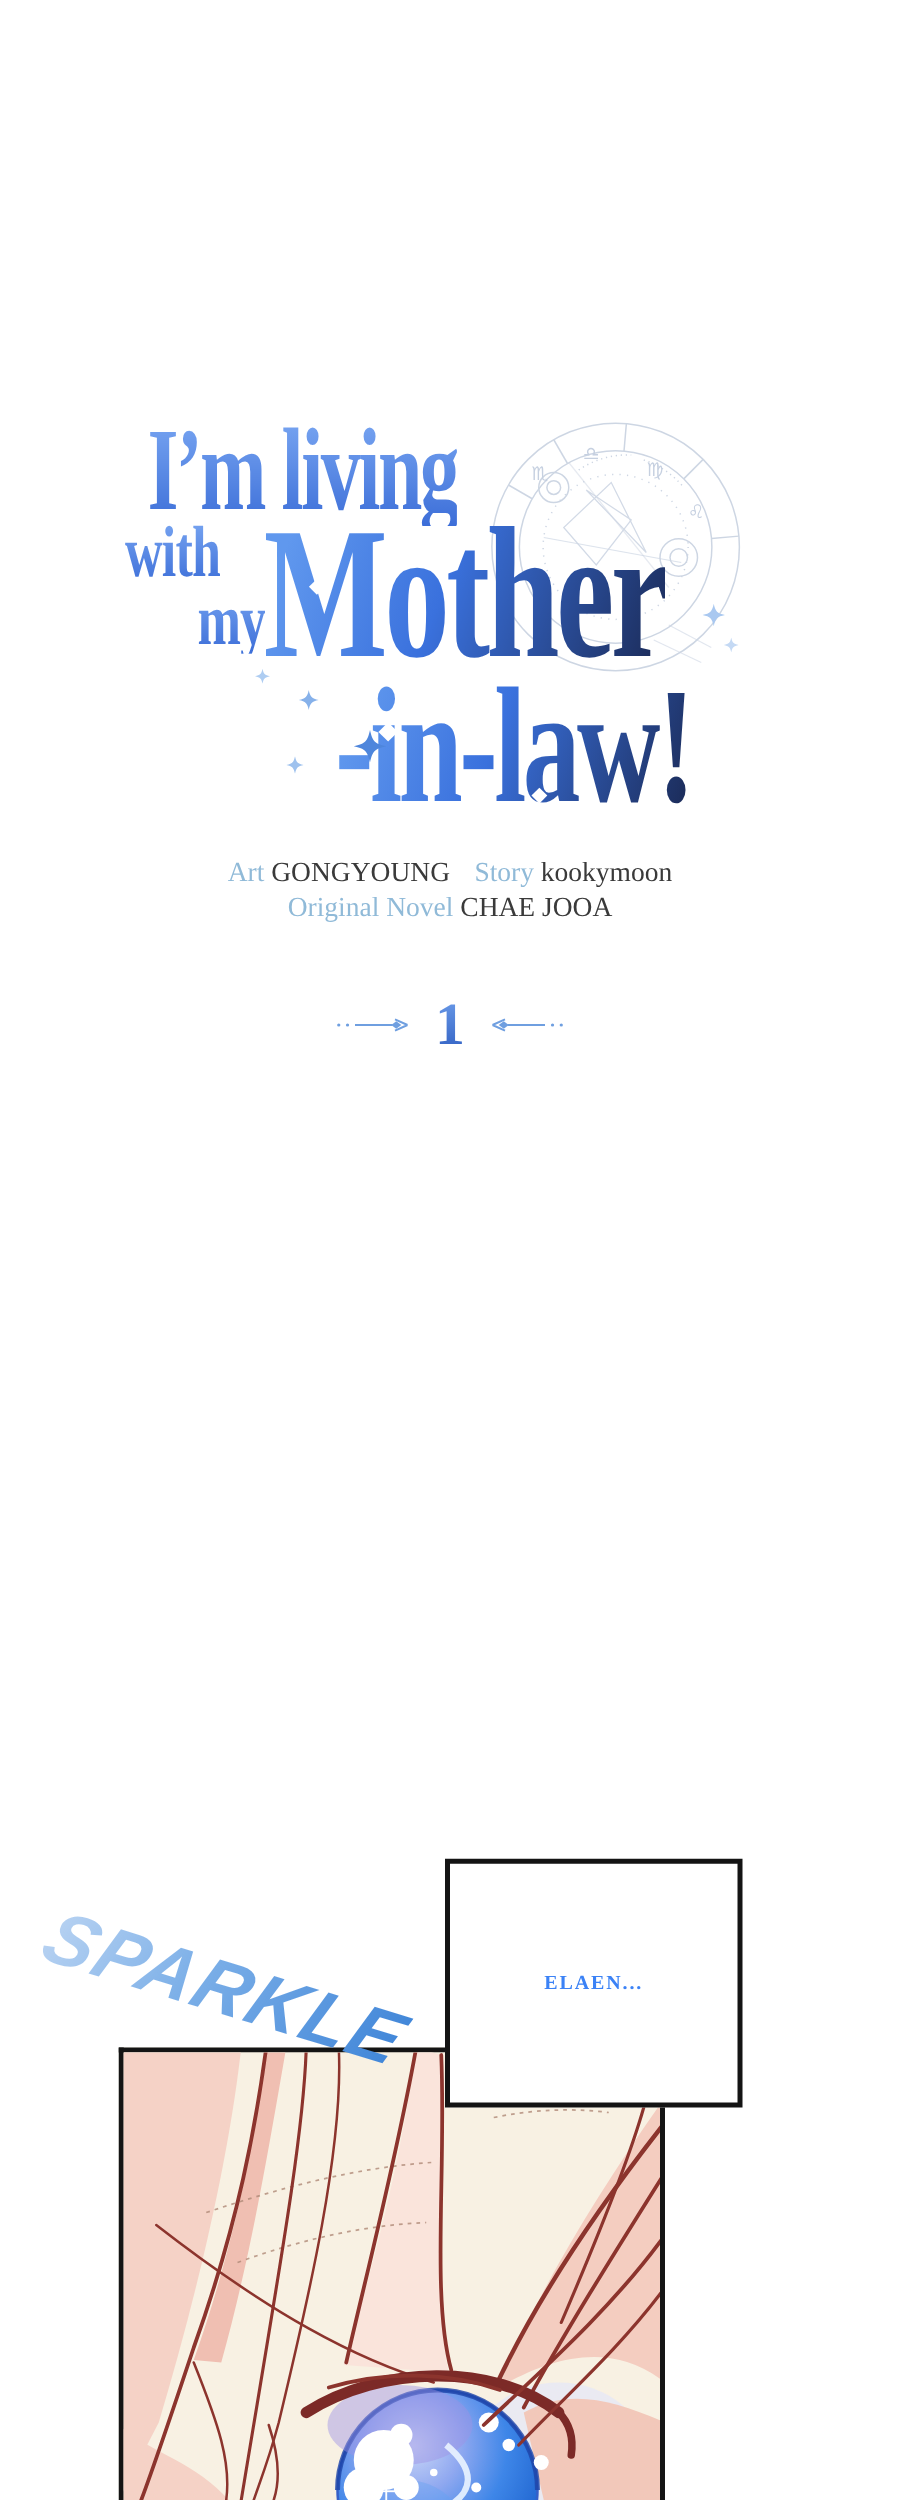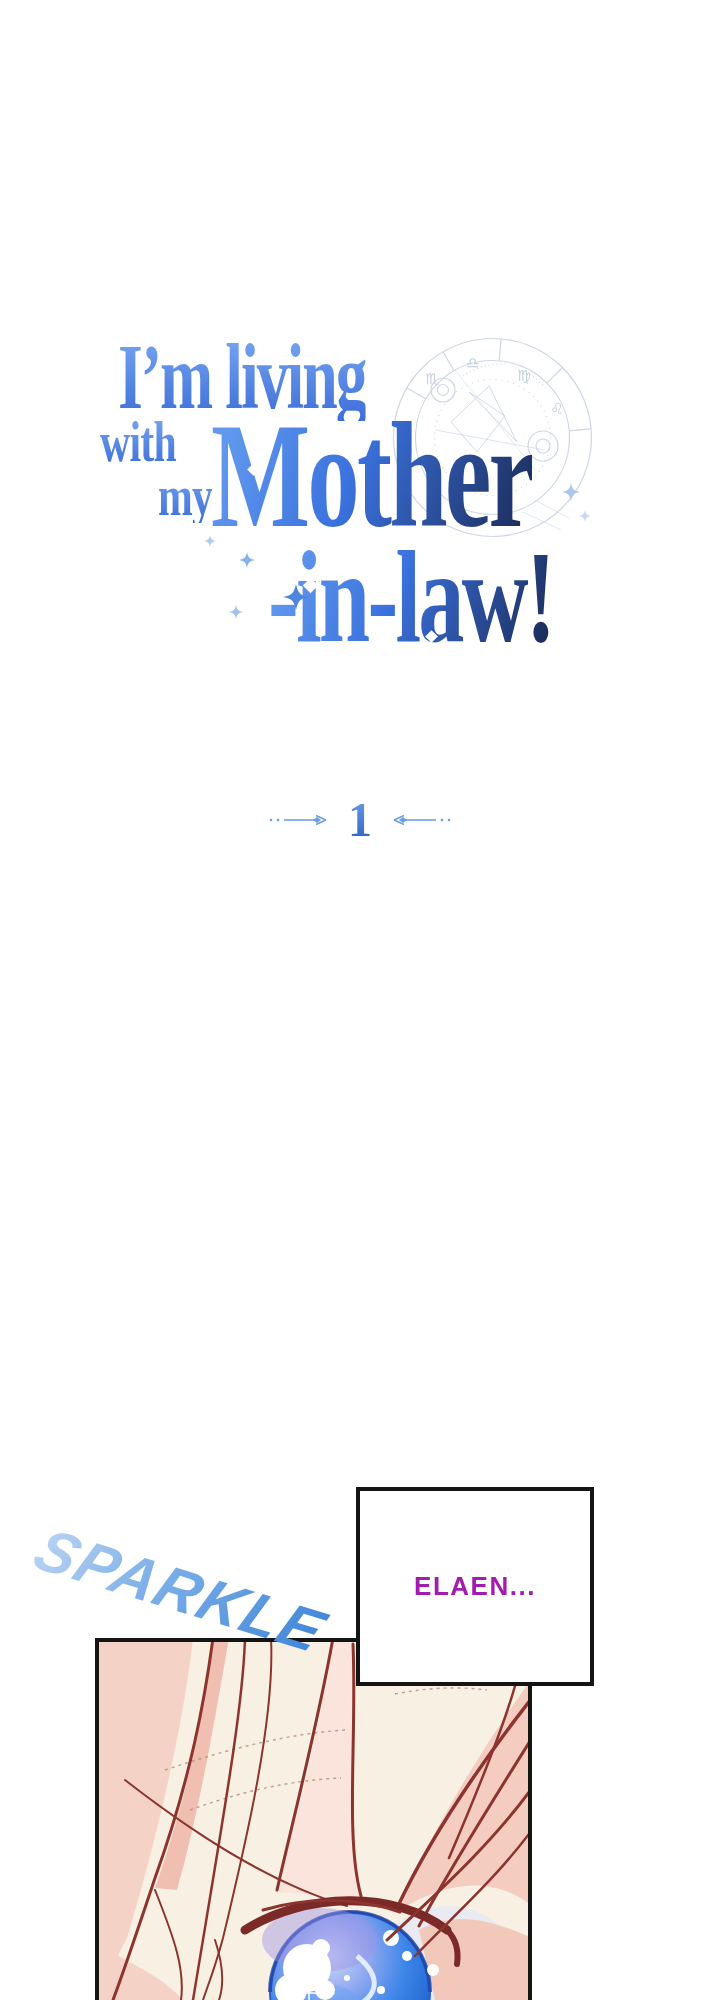--- a/index.html
+++ b/index.html
@@ -40,22 +40,22 @@
            -webkit-background-clip:text;background-clip:text;color:transparent;}
 
   
   #panel{position:absolute;left:95px;top:1638px;width:437px;height:362px;box-sizing:border-box;
          background:#f8f1e3;border:4px solid #141414;border-bottom:none;z-index:2;overflow:hidden;}
   #panel svg{position:absolute;left:-4px;top:-4px;}
 
   #speech{position:absolute;left:356px;top:1487px;width:238px;height:199px;box-sizing:border-box;
           background:#ffffff;border:4px solid #141414;z-index:5;
           display:flex;align-items:center;justify-content:center;}
-  #speech .txt{font-family:Liberation Sans, sans-serif;font-weight:700;font-size:26px;
-          letter-spacing:1.5px;color:#a21caf;}
+  #speech .txt{font-family:Liberation Serif, serif;font-weight:700;font-size:16px;
+          letter-spacing:1.5px;color:#3b82f6;}
 
   #sfx{position:absolute;left:54px;top:1516px;z-index:7;font-family:"Liberation Sans",sans-serif;
        font-style:italic;font-weight:700;font-size:60px;letter-spacing:2px;white-space:nowrap;
        transform:rotate(17deg) skewX(-9deg);transform-origin:left top;
        background:linear-gradient(100deg,#b9d3f2 0%,#7db0e8 40%,#3f85d8 100%);
        -webkit-background-clip:text;background-clip:text;color:transparent;}
 </style>
 </head>
 <body>
 
@@ -111,20 +111,32 @@
     <path d="M0,-10 C1.5,-3 3,-1.5 10,0 C3,1.5 1.5,3 0,10 C-1.5,3 -3,1.5 -10,0 C-3,-1.5 -1.5,-3 0,-10 Z" fill="#a9c8f0"></path>
     </svg>
   <svg class="star" style="left:579px;top:510px" width="12" height="12" viewBox="-10 -10 20 20">
     <path d="M0,-10 C1.5,-3 3,-1.5 10,0 C3,1.5 1.5,3 0,10 C-1.5,3 -3,1.5 -10,0 C-3,-1.5 -1.5,-3 0,-10 Z" fill="#c4d9f4"></path>
     </svg>
 
   <div class="diamond" style="left:249px;top:465px;width:9px;height:9px"></div>
   <div class="diamond" style="left:305px;top:580px;width:11px;height:11px"></div>
   <div class="diamond" style="left:427px;top:632px;width:9px;height:9px"></div>
 
+  <div id="credits">
+    <div>
+      <span class="label">Art</span>
+      <span class="name">GONGYOUNG</span><span class="gap"></span>
+      <span class="label">Story</span>
+      <span class="name">kookymoon</span>
+    </div>
+    <div>
+      <span class="label">Original Novel</span>
+      <span class="name">CHAE JOOA</span>
+    </div>
+  </div>
 
   <div id="chapter">
     <svg width="62" height="18" viewBox="0 0 62 18" stroke="#6f9fe0" fill="#6f9fe0" stroke-width="1.6">
       <circle cx="3" cy="9" r="1.3" stroke="none"></circle>
         <circle cx="10" cy="9" r="1.3" stroke="none"></circle>
       <line x1="16" y1="9" x2="46" y2="9"></line>
       <path d="M58,9 L48,4.5 M58,9 L48,13.5" fill="none"></path>
       <path d="M45,9 l4,-3 4,3 -4,3 Z" stroke="none"></path>
     </svg>
     <div class="num">1</div>

